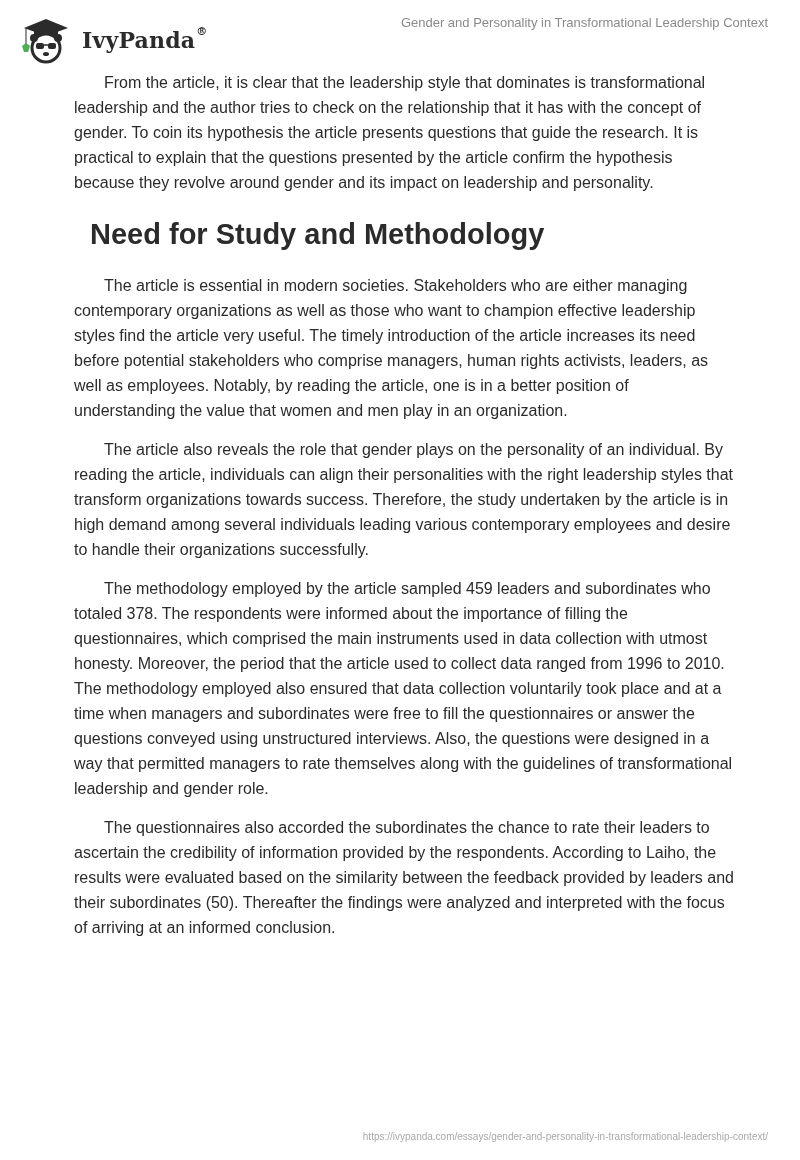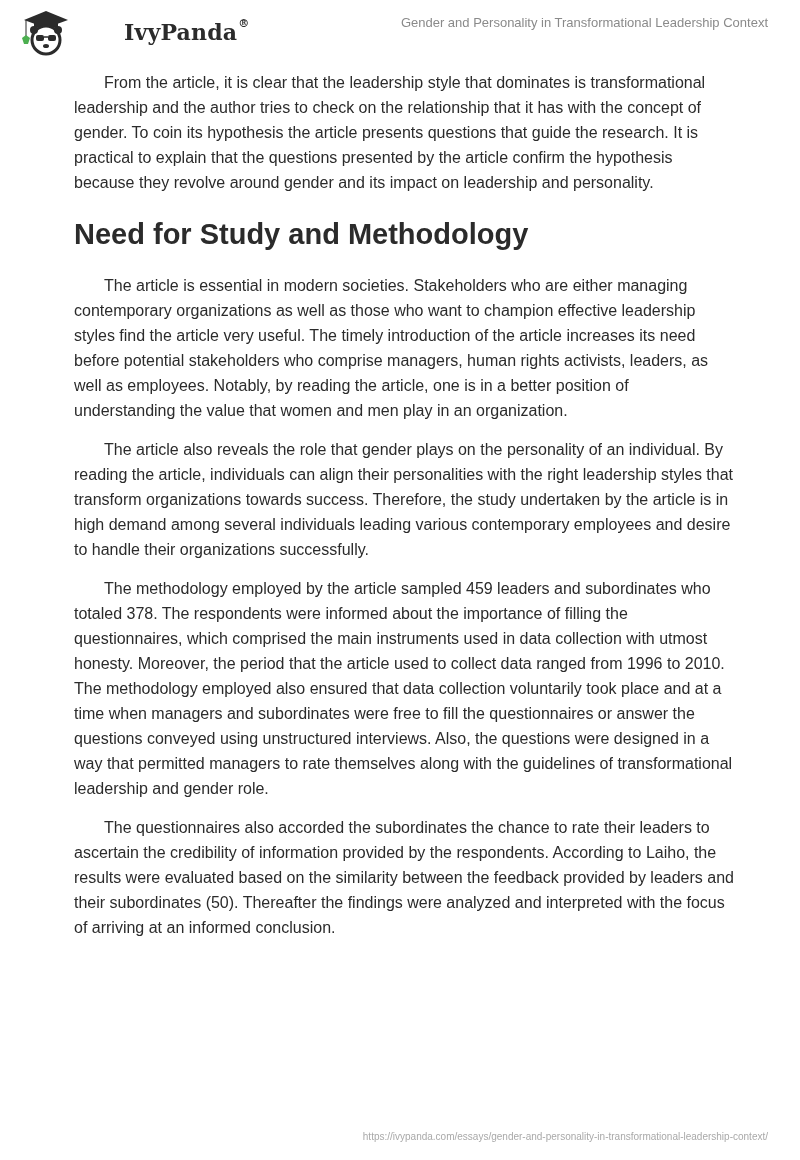--- a/index.html
+++ b/index.html
@@ -1,33 +1,33 @@
 <!DOCTYPE html>
 <html><head>
 <meta charset="utf-8">
 <style>
   html, body { margin: 0; padding: 0; background: #ffffff; }
   body {
     width: 800px; height: 1160px; position: relative; overflow: hidden;
     font-family: "Liberation Sans", sans-serif; color: #2b2b2b;
   }
   .header { position: absolute; top: 0; left: 0; width: 800px; height: 60px; }
-  .logo { position: absolute; left: 18px; top: 8px; display: flex; align-items: center; gap: 42px; }
+  .logo { position: absolute; left: 18px; top: 16px; display: flex; align-items: center; }
   .logo-mark { width: 56px; height: 48px; }
   .logo-text {
     font-family: "DejaVu Serif", serif; font-weight: bold; font-size: 22px;
     color: #2b2b2b; margin-left: 8px; letter-spacing: 0.2px;
   }
   .logo-text sup { font-size: 11px; vertical-align: top; position: relative; top: -2px; margin-left: 1px; }
   .doc-title { position: absolute; right: 32px; top: 15px; font-size: 13px; color: #8a8a8a; }
   .content { position: absolute; left: 74px; top: 70px; width: 660px; }
   p {
     margin: 0 0 14px 0; font-size: 16px; line-height: 25px; text-indent: 30px; color: #2b2b2b;
   }
-  h2 { margin: 22px 0 22px 0; font-size: 29px; font-weight: bold; color: #2b2b2b; line-height: 34px; }
+  h2 { margin: 22px 0 22px 16px; font-size: 29px; font-weight: bold; color: #2b2b2b; line-height: 34px; }
   .footer-url { position: absolute; right: 32px; top: 1131px; font-size: 10px; color: #a9a9a9; }
 </style>
 </head>
 <body>
 
 <div class="header">
   <div class="logo">
     <svg class="logo-mark" viewBox="0 0 56 48">
       <polygon points="6,12 28,3 50,12 28,20" fill="#2b2b2b"></polygon>
       <rect x="16" y="13" width="24" height="6" fill="#2b2b2b"></rect>

